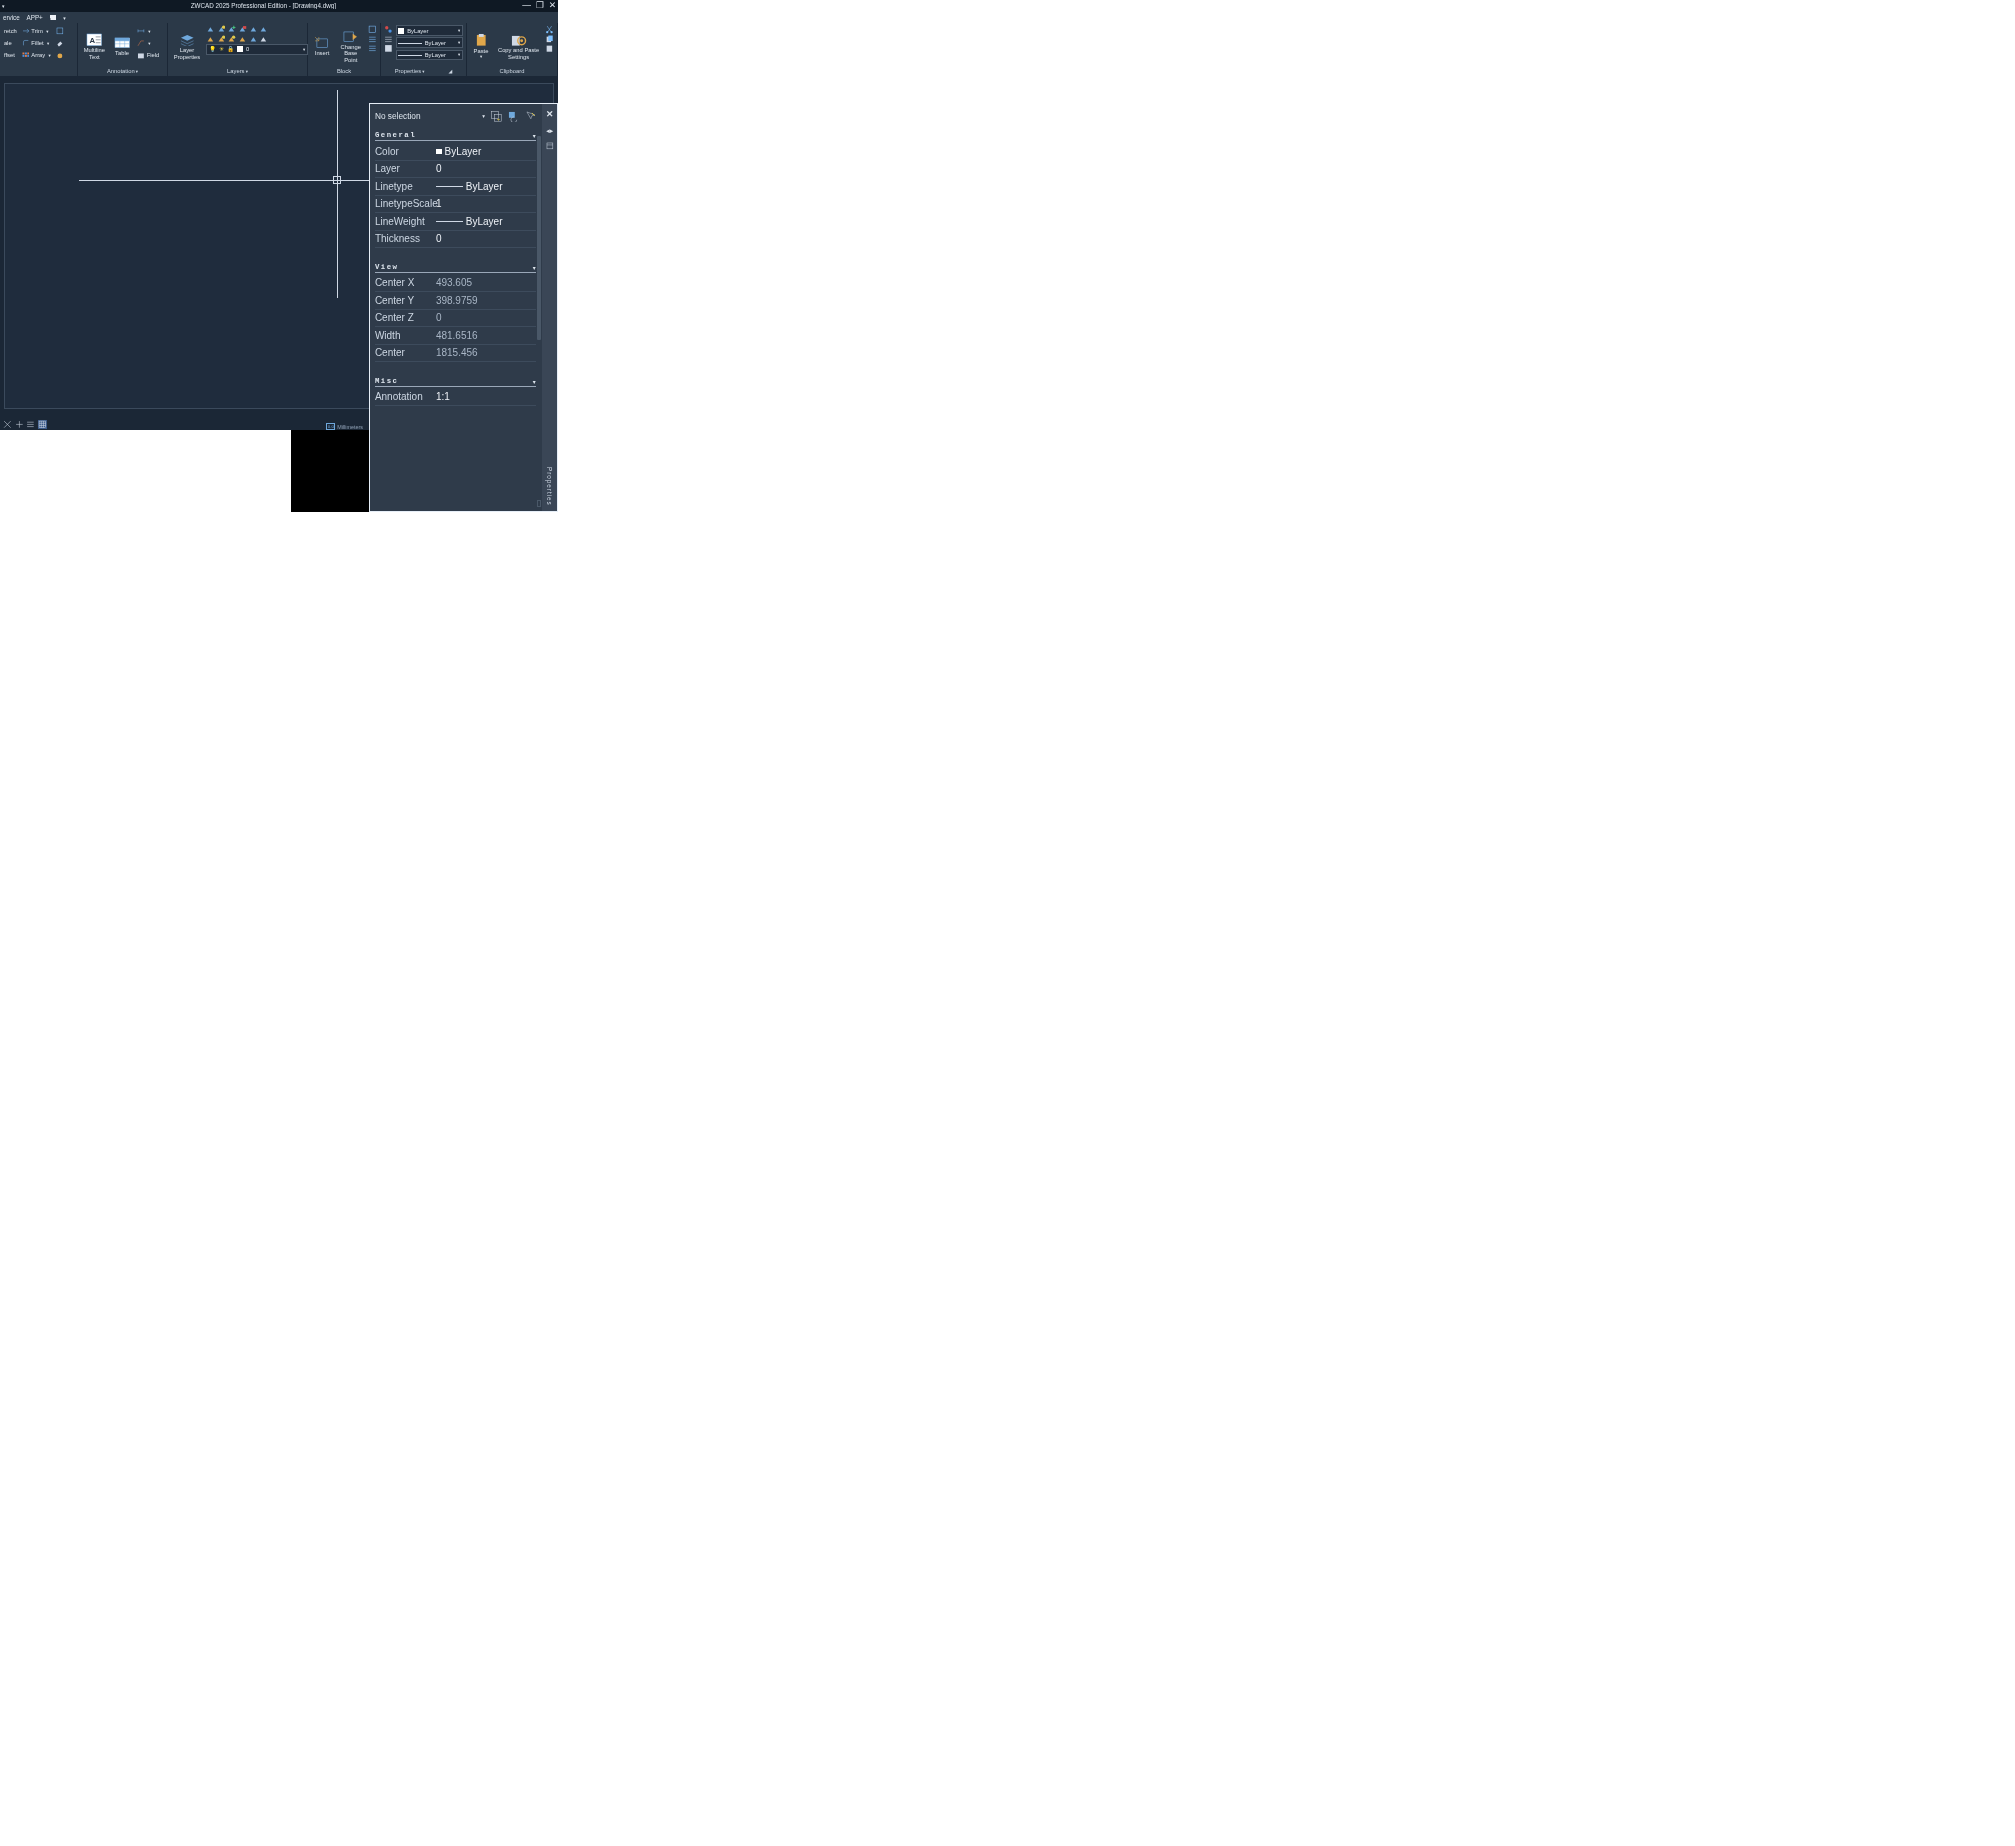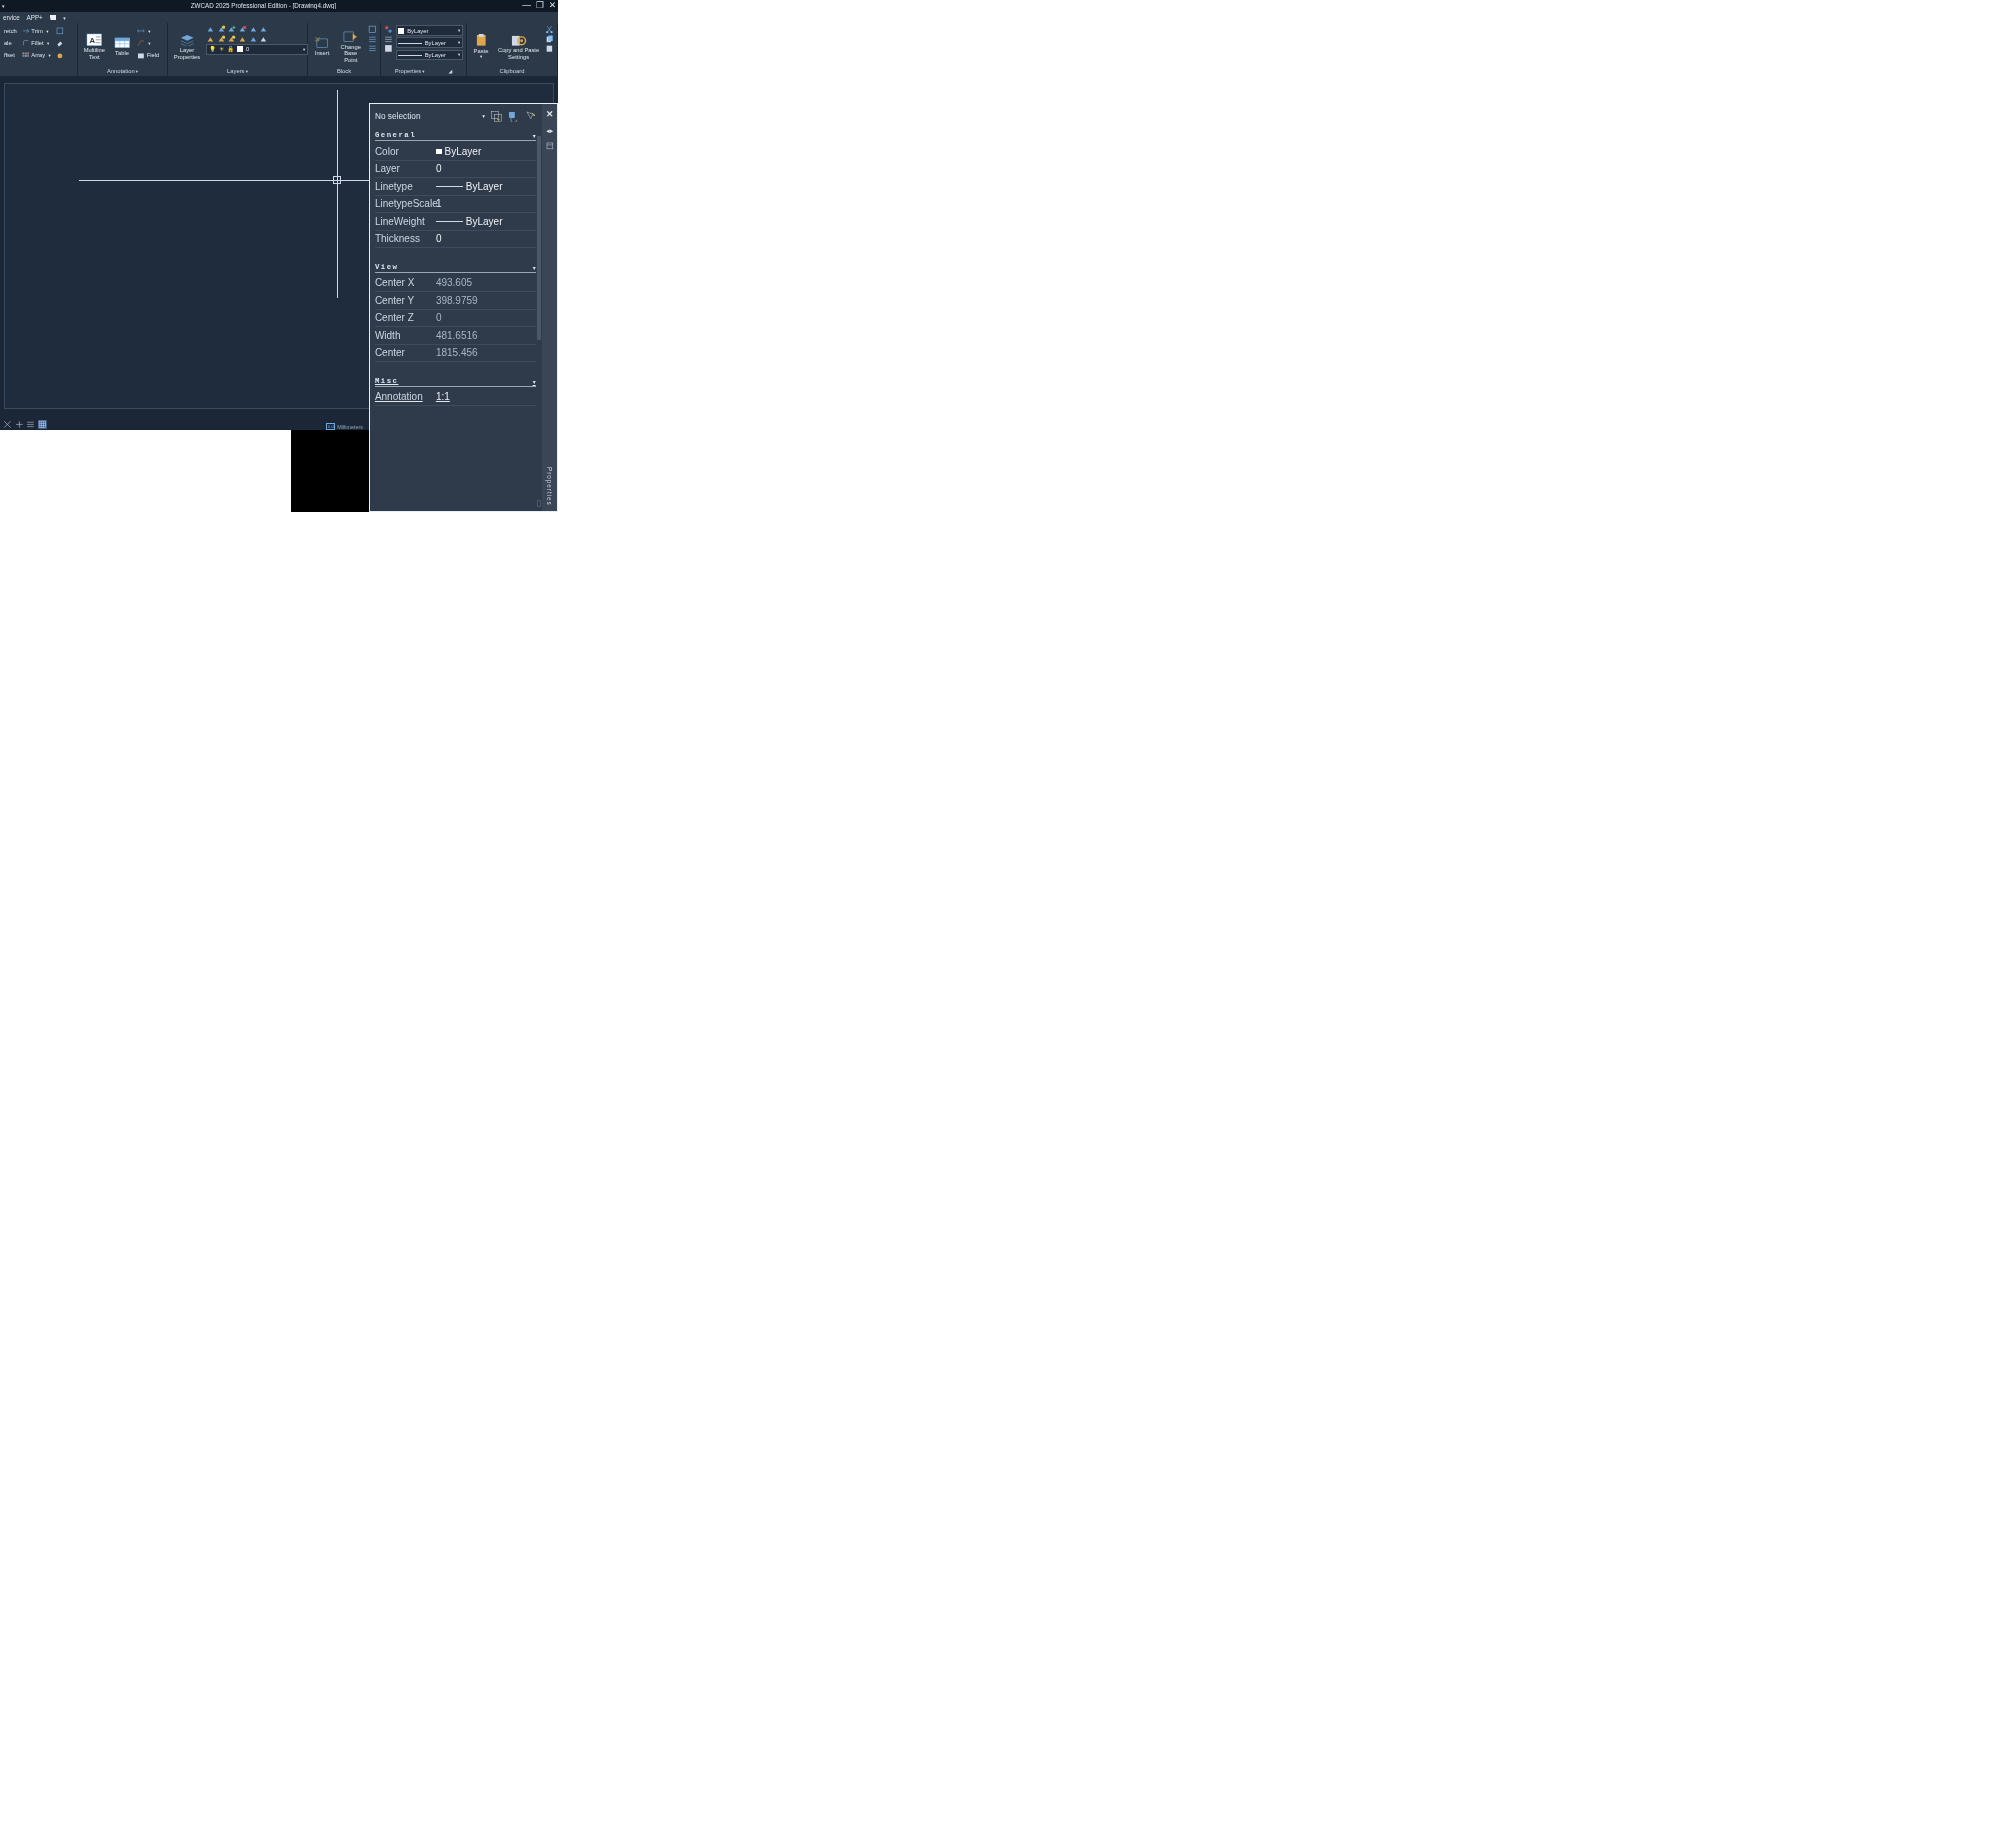--- a/index.html
+++ b/index.html
@@ -615,21 +615,21 @@
           <div class="row">
               <span class="lbl">Width</span>
               <span class="val">481.6516</span>
             </div>
           <div class="row">
               <span class="lbl">Center</span>
               <span class="val">1815.456</span>
             </div>
         </div>
 
-        <div class="section" style="margin-bottom:8px;text-decoration:underline;">
+        <div class="section" style="margin-bottom:8px;">
           <div class="secthead">
               <span class="name">Misc</span>
               <span class="caret">▾</span>
             </div>
           <div class="row">
               <span class="lbl">Annotation</span>
               <span class="val white">1:1</span>
             </div>
         </div>
       </div>

